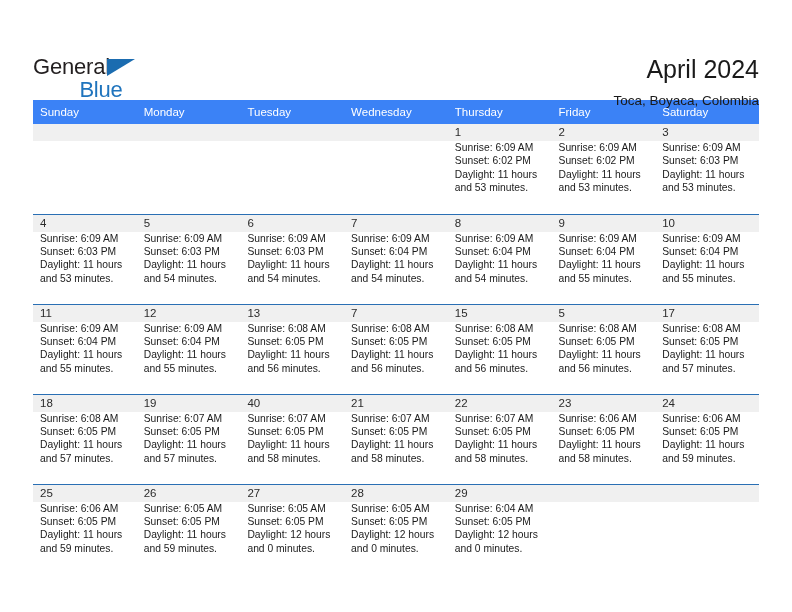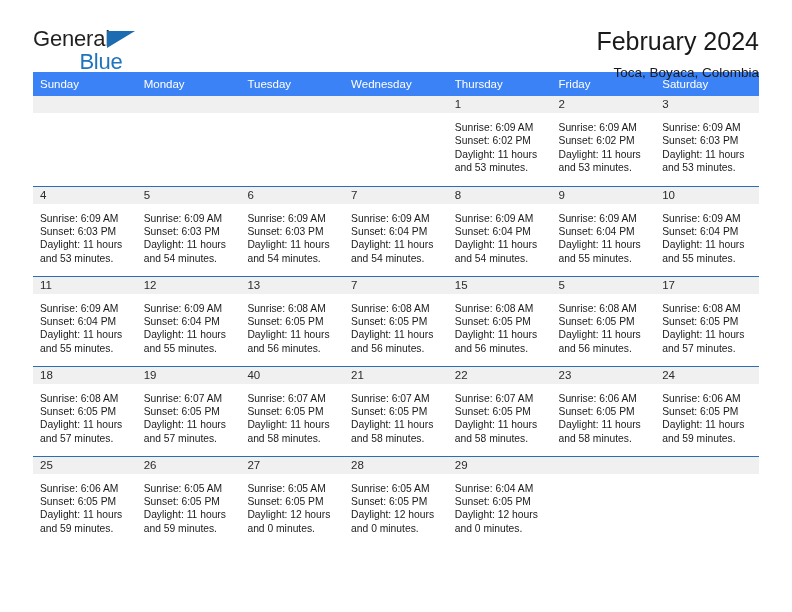--- a/index.html
+++ b/index.html
@@ -18,20 +18,21 @@
     padding: 0 33px;
   }
 
   
   .header {
     display: flex;
     align-items: flex-start;
     justify-content: space-between;
     height: 72px;
     padding-top: 28px;
+    margin-top: 28px;
   }
   .logo {
     position: relative;
     width: 110px;
     line-height: 1;
     user-select: none;
   }
   .logo-general {
     font-size: 22px;
     color: #231f20;
@@ -95,41 +96,41 @@
   .calendar tr.week-row:first-child td { border-top: none; }
   .daynum-band {
     background: #f0f0f0;
     height: 17px;
     padding: 1px 0 0 7px;
     font-size: 11.5px;
     color: #2b2b2b;
     line-height: 15px;
   }
   .cell-body {
-    padding: 8px 6px 0 7px;
+    padding: 0 6px 0 7px;
     font-size: 10.3px;
     line-height: 13.4px;
     color: #1a1a1a;
   }
   .cell-body div { white-space: nowrap; }
   .cell-empty .daynum-band { color: transparent; }
 </style>
 </head>
 <body>
 
 <div class="page">
 
   <div class="header">
     <div class="logo">
       <span class="logo-general">General</span>
       <span class="logo-triangle"></span>
       <span class="logo-blue">Blue</span>
     </div>
     <div class="title-block">
-      <div class="cal-title">February 2024</div>
+      <div class="cal-title">April 2024</div>
       <div class="cal-subtitle">Toca, Boyaca, Colombia</div>
     </div>
   </div>
 
   <table class="calendar">
     <thead>
       <tr id="weekday-row">
           <th>Sunday</th>
           <th>Monday</th>
           <th>Tuesday</th>

